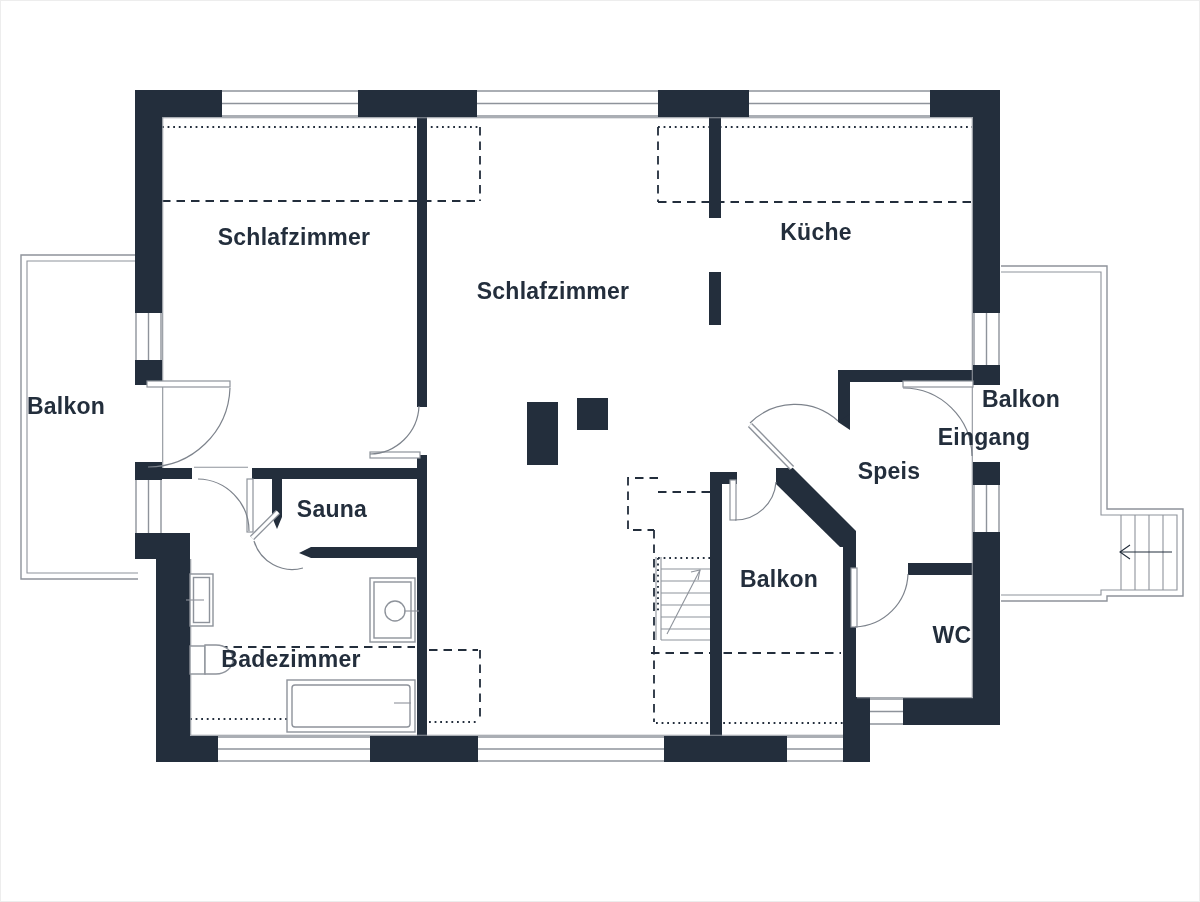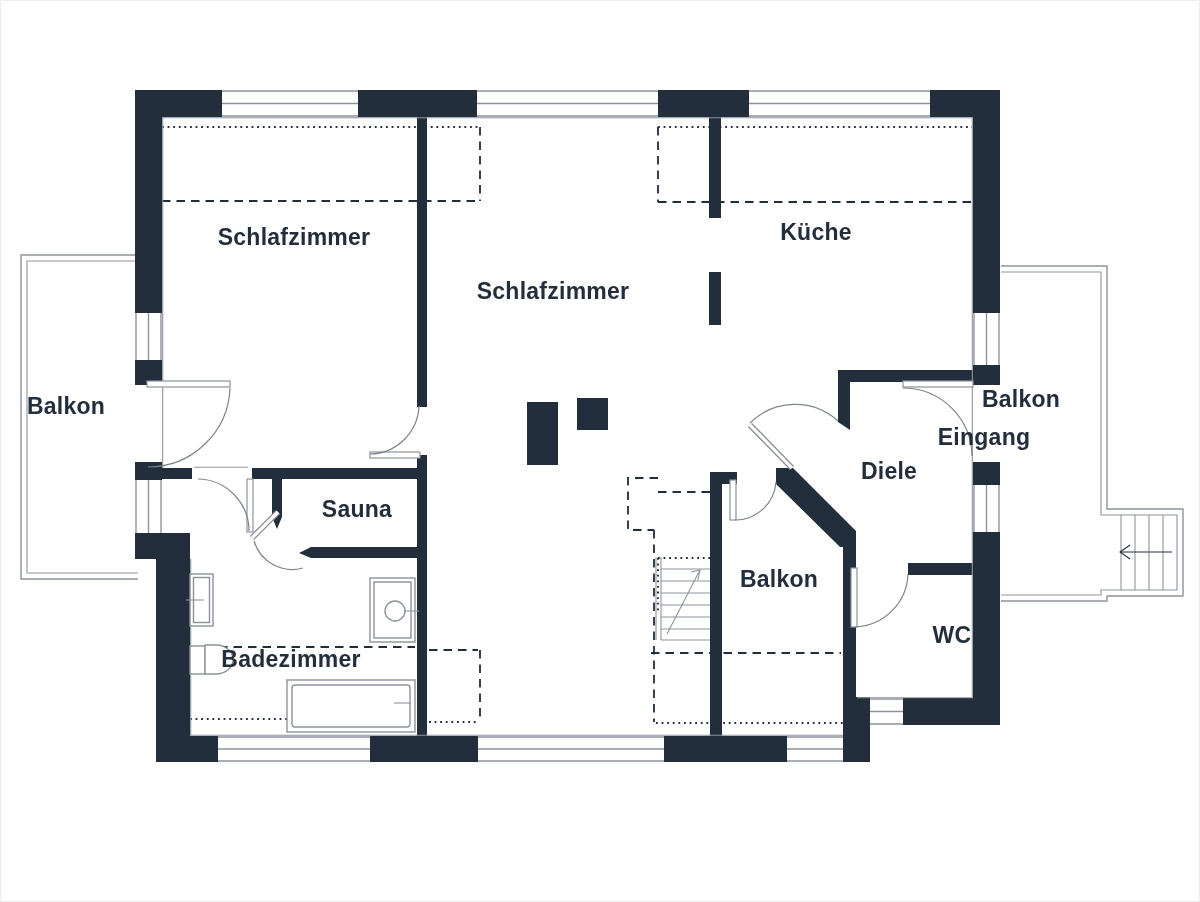--- a/index.html
+++ b/index.html
@@ -22,21 +22,21 @@
   .lbl{position:absolute;transform:translate(-50%,-50%);
        font-weight:700;font-size:23px;line-height:1.1;color:var(--text,#232e3c);
        letter-spacing:.25px;white-space:nowrap;}
   #lbl-schlafzimmer{left:294px;top:238px}
   #lbl-wohnbereich{left:553px;top:292px}
   #lbl-kueche{left:816px;top:233px}
   #lbl-balkon-left{left:66px;top:407px}
   #lbl-balkon-right{left:1021px;top:400px}
   #lbl-eingang{left:984px;top:438px}
   #lbl-diele{left:889px;top:472px}
-  #lbl-sauna{left:357px;top:510px}
+  #lbl-sauna{left:332px;top:510px}
   #lbl-speis{left:779px;top:580px}
   #lbl-wc{left:952px;top:636px}
   #lbl-badezimmer{left:291px;top:660px}
 </style>
 </head>
 <body>
 
 <div id="stage">
 
   <svg id="plan-svg" viewBox="0 0 1200 902">
@@ -306,18 +306,18 @@
       </g>
     </g>
   </svg>
 
   <div class="lbl" id="lbl-schlafzimmer">Schlafzimmer</div>
   <div class="lbl" id="lbl-wohnbereich">Schlafzimmer</div>
   <div class="lbl" id="lbl-kueche">Küche</div>
   <div class="lbl" id="lbl-balkon-left">Balkon</div>
   <div class="lbl" id="lbl-balkon-right">Balkon</div>
   <div class="lbl" id="lbl-eingang">Eingang</div>
-  <div class="lbl" id="lbl-diele">Diele</div>
+  <div class="lbl" id="lbl-diele">Speis</div>
   <div class="lbl" id="lbl-sauna">Sauna</div>
   <div class="lbl" id="lbl-speis">Balkon</div>
   <div class="lbl" id="lbl-wc">WC</div>
   <div class="lbl" id="lbl-badezimmer">Badezimmer</div>
 </div>
 
 </body></html>

